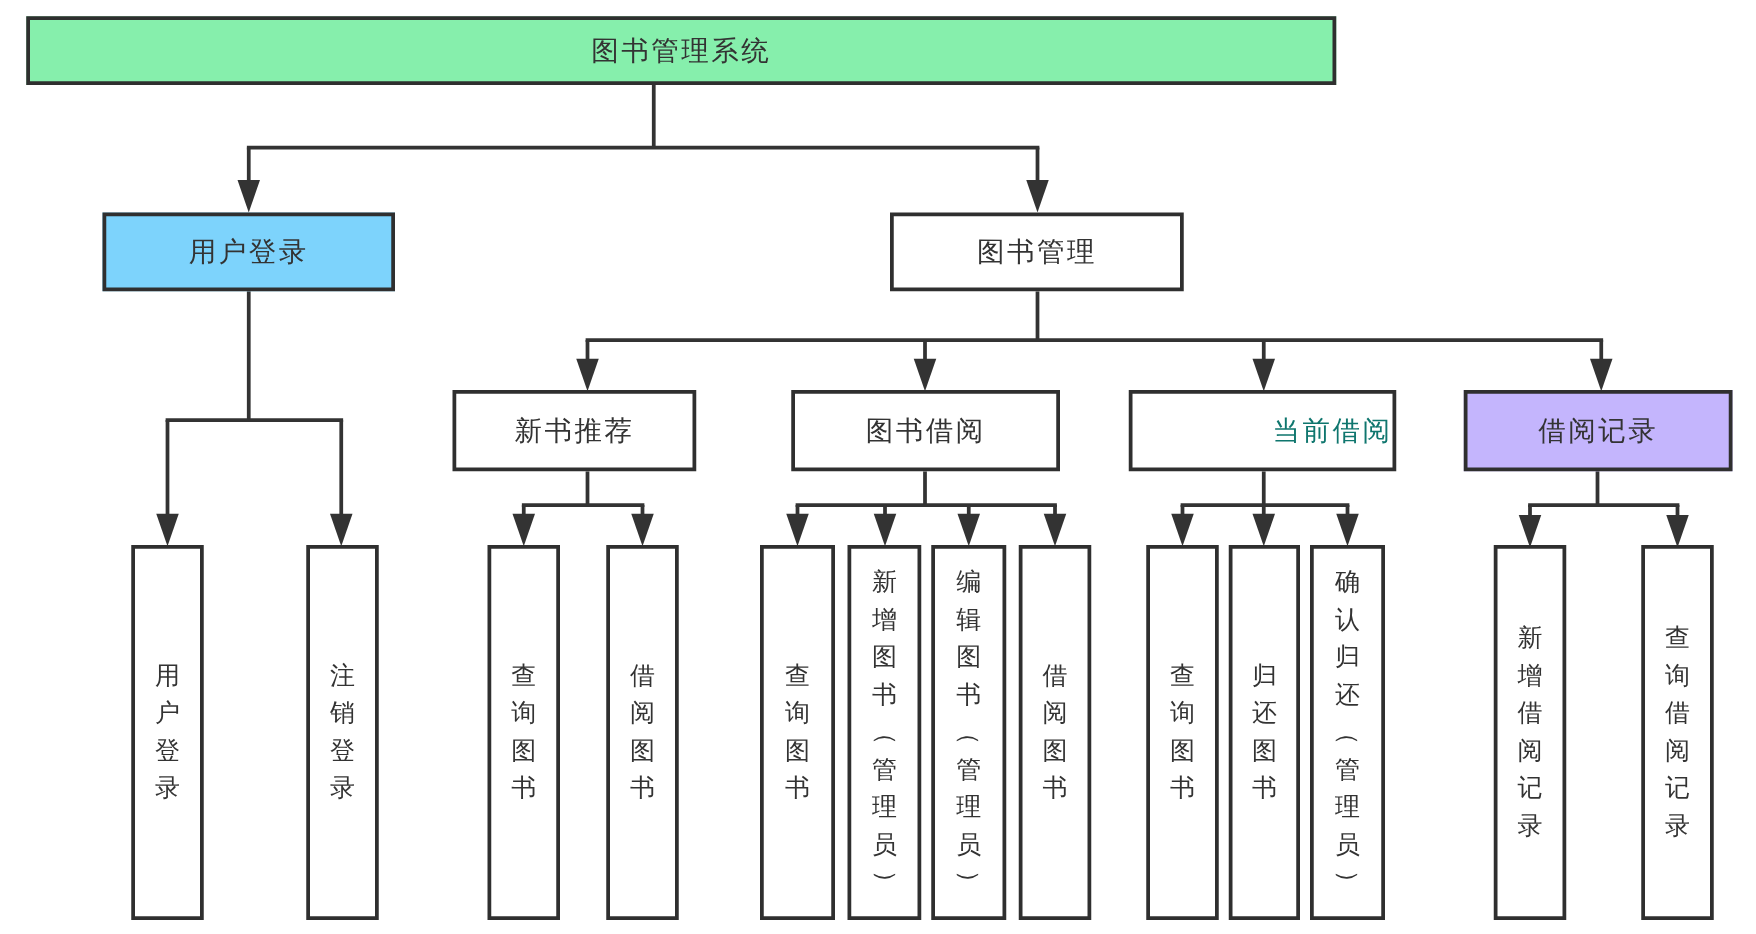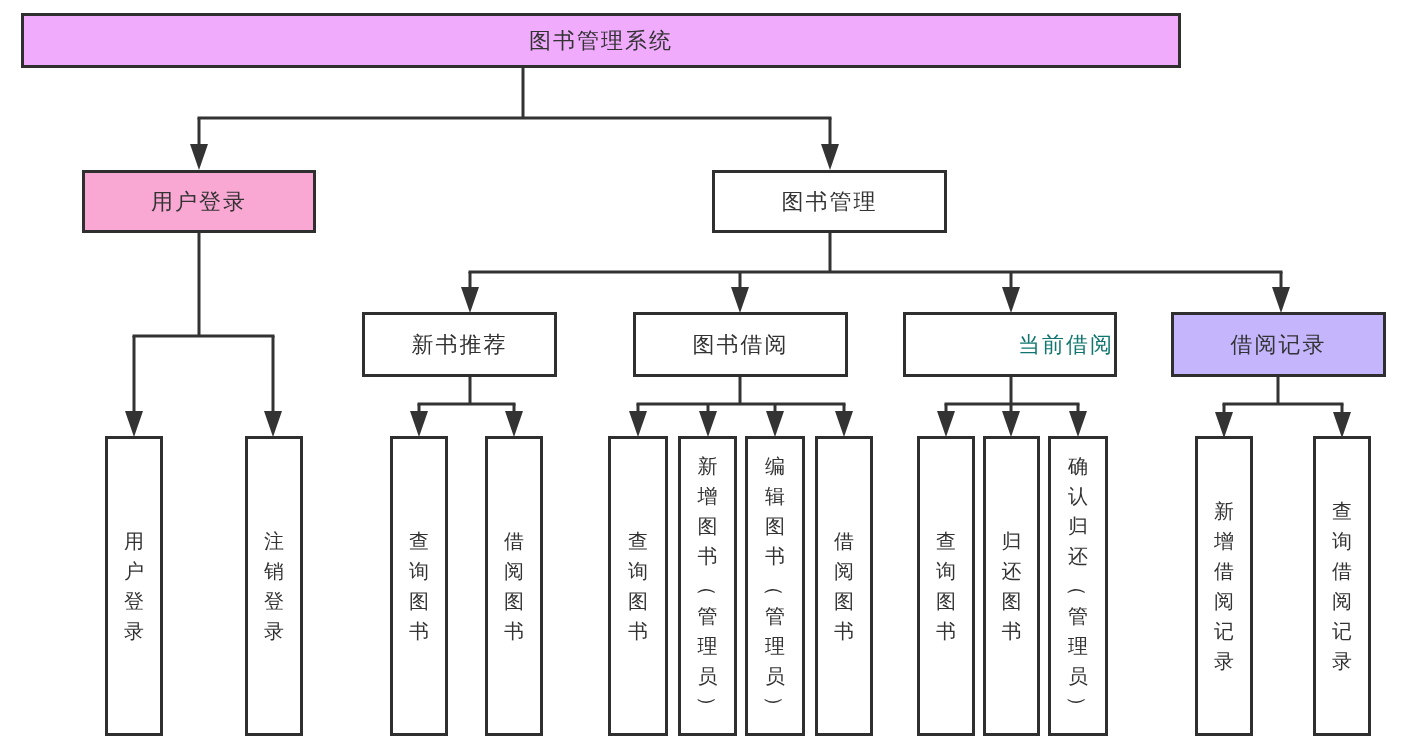--- a/index.html
+++ b/index.html
@@ -78,24 +78,24 @@
       <line x1="1078" y1="404" x2="1078" y2="419" stroke="#333333" stroke-width="3"></line>
       <polygon points="1069,411 1087,411 1078,437" fill="#333333"></polygon>
       <line x1="1278" y1="377" x2="1278" y2="404" stroke="#333333" stroke-width="3"></line>
       <line x1="1222.5" y1="404" x2="1343.5" y2="404" stroke="#333333" stroke-width="3"></line>
       <line x1="1224" y1="404" x2="1224" y2="420" stroke="#333333" stroke-width="3"></line>
       <polygon points="1215,412 1233,412 1224,438" fill="#333333"></polygon>
       <line x1="1342" y1="404" x2="1342" y2="420" stroke="#333333" stroke-width="3"></line>
       <polygon points="1333,412 1351,412 1342,438" fill="#333333"></polygon>
     </svg>
   <div id="nodes">
-      <div class="node h" style="left: 21px; top: 13px; width: 1160px; height: 55px; border-color: rgb(47, 47, 47); background: #f0abfc; color: rgb(51, 51, 51);">
+      <div class="node h" style="left: 21px; top: 13px; width: 1048px; height: 55px; border-color: rgb(47, 47, 47); background: #86efac; color: rgb(51, 51, 51);">
         <span class="label">图书管理系统</span>
       </div>
-      <div class="node h" style="left: 82px; top: 170px; width: 234px; height: 63px; border-color: rgb(47, 47, 47); background: #f9a8d4; color: rgb(51, 51, 51);">
+      <div class="node h" style="left: 82px; top: 170px; width: 234px; height: 63px; border-color: rgb(47, 47, 47); background: #7dd3fc; color: rgb(51, 51, 51);">
         <span class="label">用户登录</span>
       </div>
       <div class="node h" style="left: 712px; top: 170px; width: 235px; height: 63px; border-color: rgb(47, 47, 47); background: rgb(255, 255, 255); color: rgb(51, 51, 51);">
         <span class="label">图书管理</span>
       </div>
       <div class="node v" style="left: 105px; top: 436px; width: 58px; height: 300px; border-color: rgb(47, 47, 47); background: rgb(255, 255, 255); color: rgb(51, 51, 51);">
         <span class="label">
           <span class="vchar">用</span>
           <span class="vchar">户</span>
           <span class="vchar">登</span>

